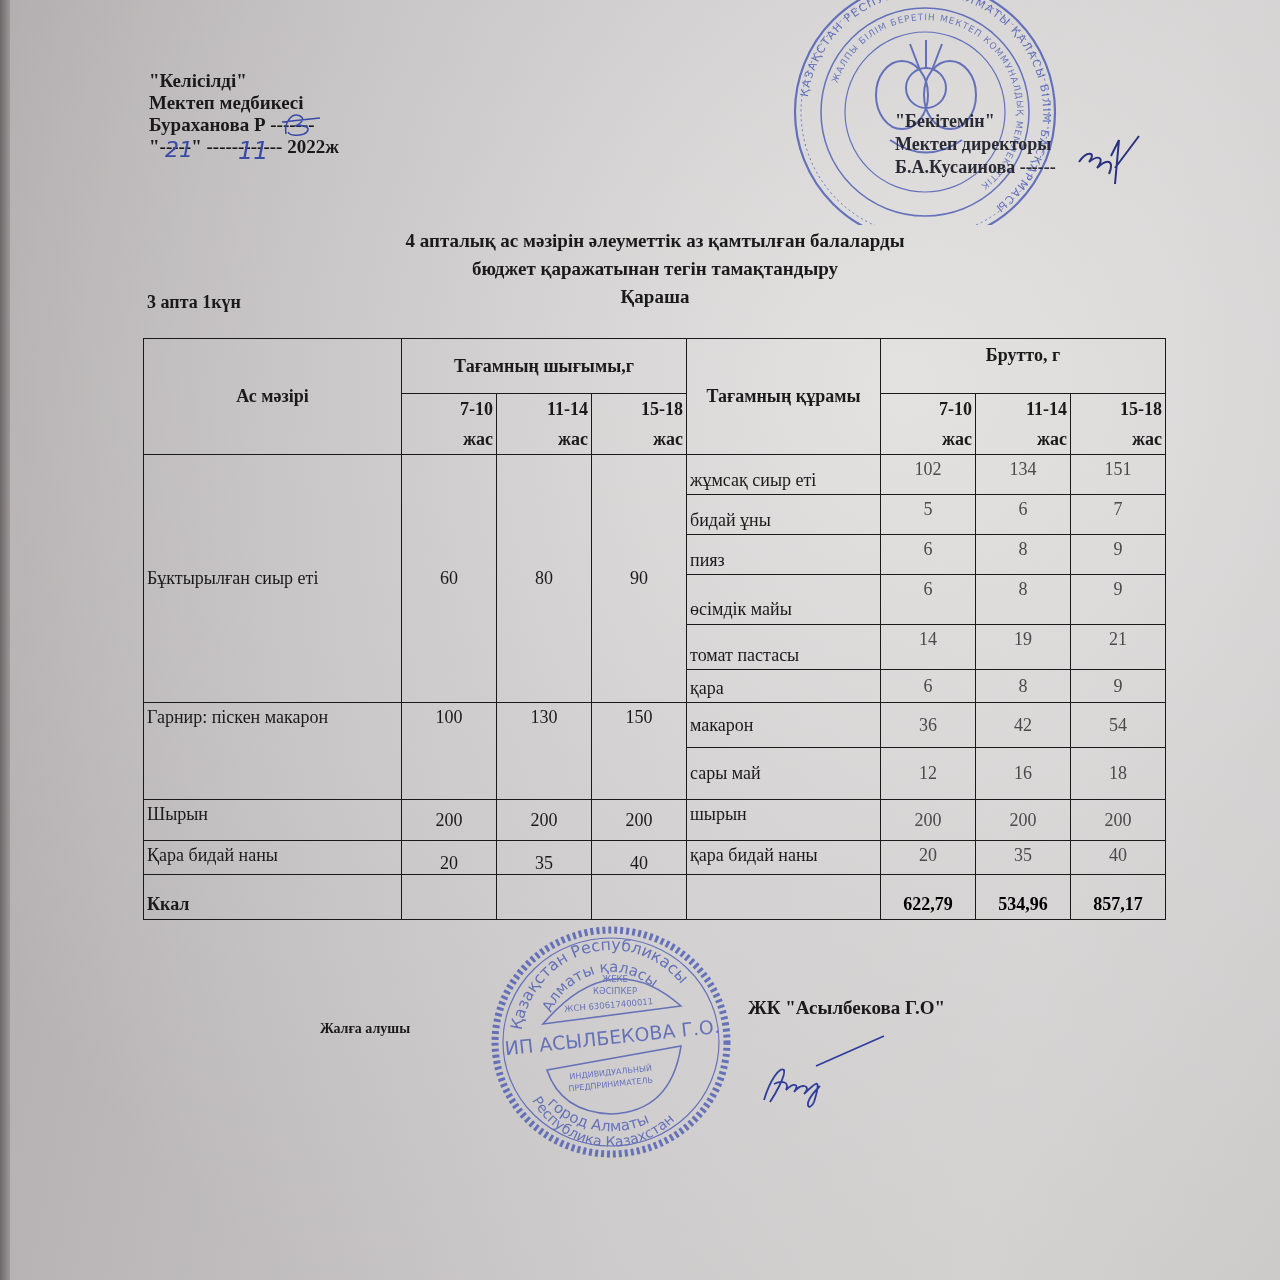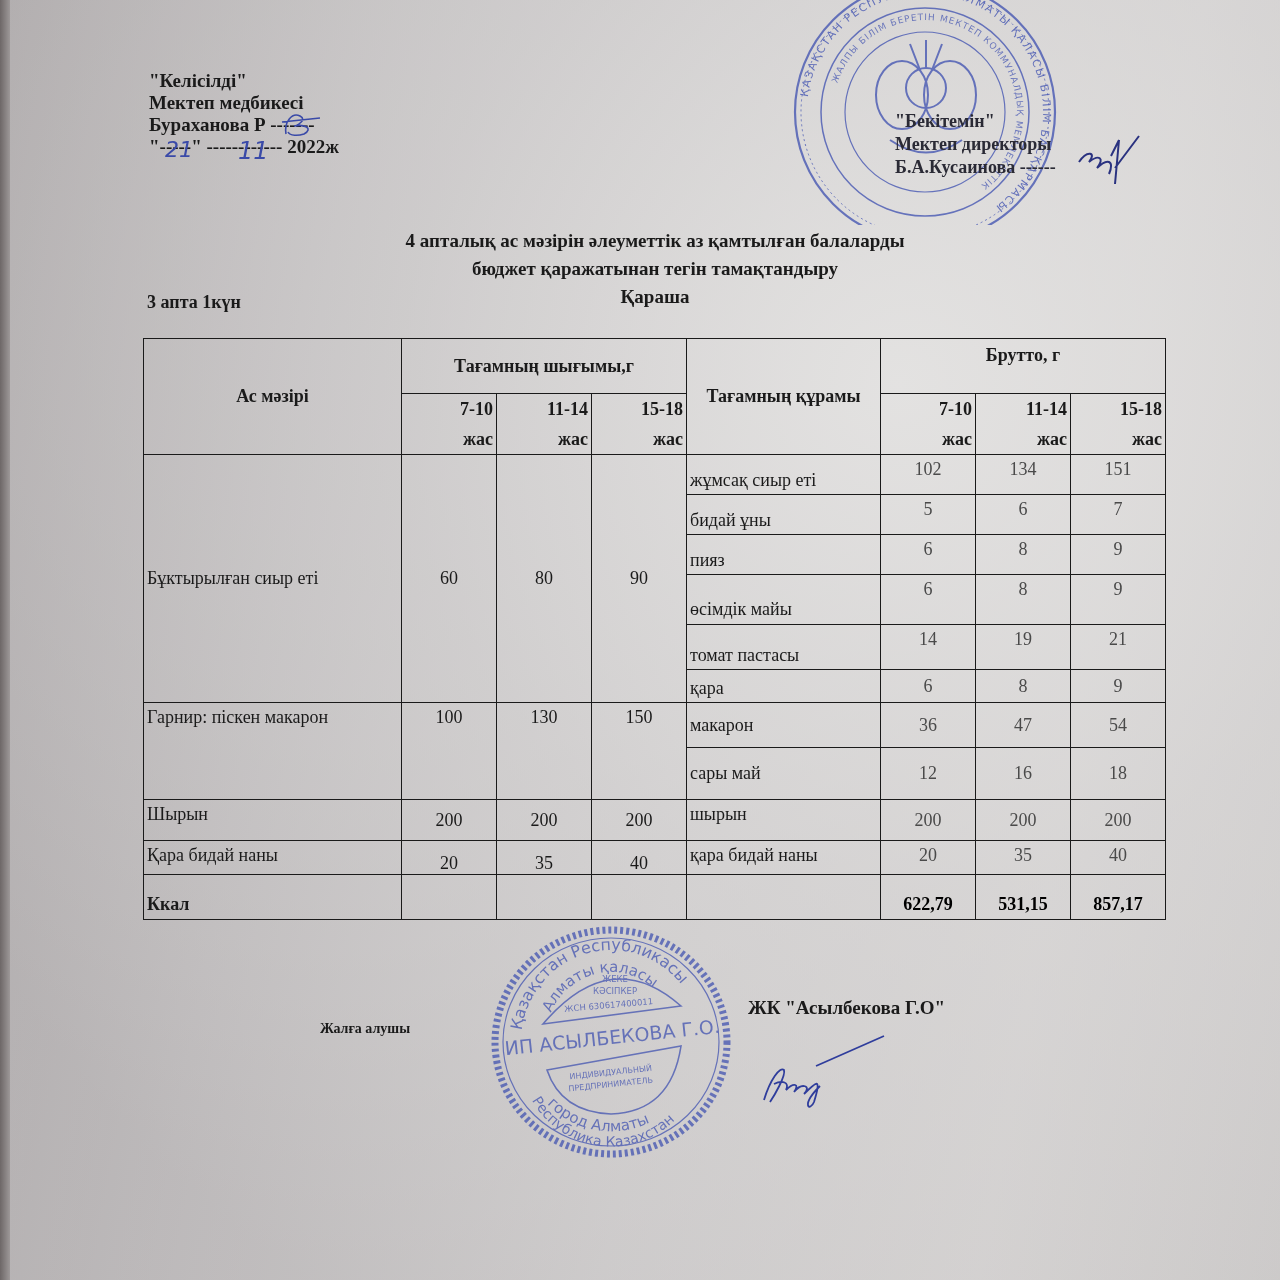--- a/index.html
+++ b/index.html
@@ -203,21 +203,21 @@
     <td class="c-b">9</td>
   </tr>
 
   <tr style="height:45px;">
     <td rowspan="2" class="ingtop">Гарнир:  піскен макарон</td>
     <td rowspan="2" class="c-n ingtop">100</td>
     <td rowspan="2" class="c-n ingtop">130</td>
     <td rowspan="2" class="c-n ingtop">150</td>
     <td>макарон</td>
     <td class="c-b">36</td>
-    <td class="c-b">47</td>
+    <td class="c-b">42</td>
     <td class="c-b">54</td>
   </tr>
   <tr style="height:52px;">
     <td>сары май</td>
     <td class="c-b">12</td>
     <td class="c-b">16</td>
     <td class="c-b">18</td>
   </tr>
 
   <tr style="height:41px;">
@@ -242,21 +242,21 @@
     <td class="c-b num-top">40</td>
   </tr>
 
   <tr class="kcal" style="height:45px;">
     <td style="vertical-align:bottom;padding-bottom:4px;">Ккал</td>
     <td class="c-n"></td>
     <td class="c-n"></td>
     <td class="c-n"></td>
     <td></td>
     <td class="c-b" style="vertical-align:bottom;padding-bottom:4px;">622,79</td>
-    <td class="c-b" style="vertical-align:bottom;padding-bottom:4px;">531,15</td>
+    <td class="c-b" style="vertical-align:bottom;padding-bottom:4px;">534,96</td>
     <td class="c-b" style="vertical-align:bottom;padding-bottom:4px;">857,17</td>
   </tr>
 </tbody>
   </table>
 
 <svg class="stamp" style="left:481px;top:922px;" width="260" height="240" viewBox="0 0 260 240">
   <defs>
     <path id="e-top" d="M 40,120 A 90,92 0 0,1 220,120"></path>
     <path id="e-top2" d="M 64,120 A 66,70 0 0,1 196,120"></path>
     <path id="e-bot" d="M 44,140 A 88,88 0 0,0 216,140"></path>

